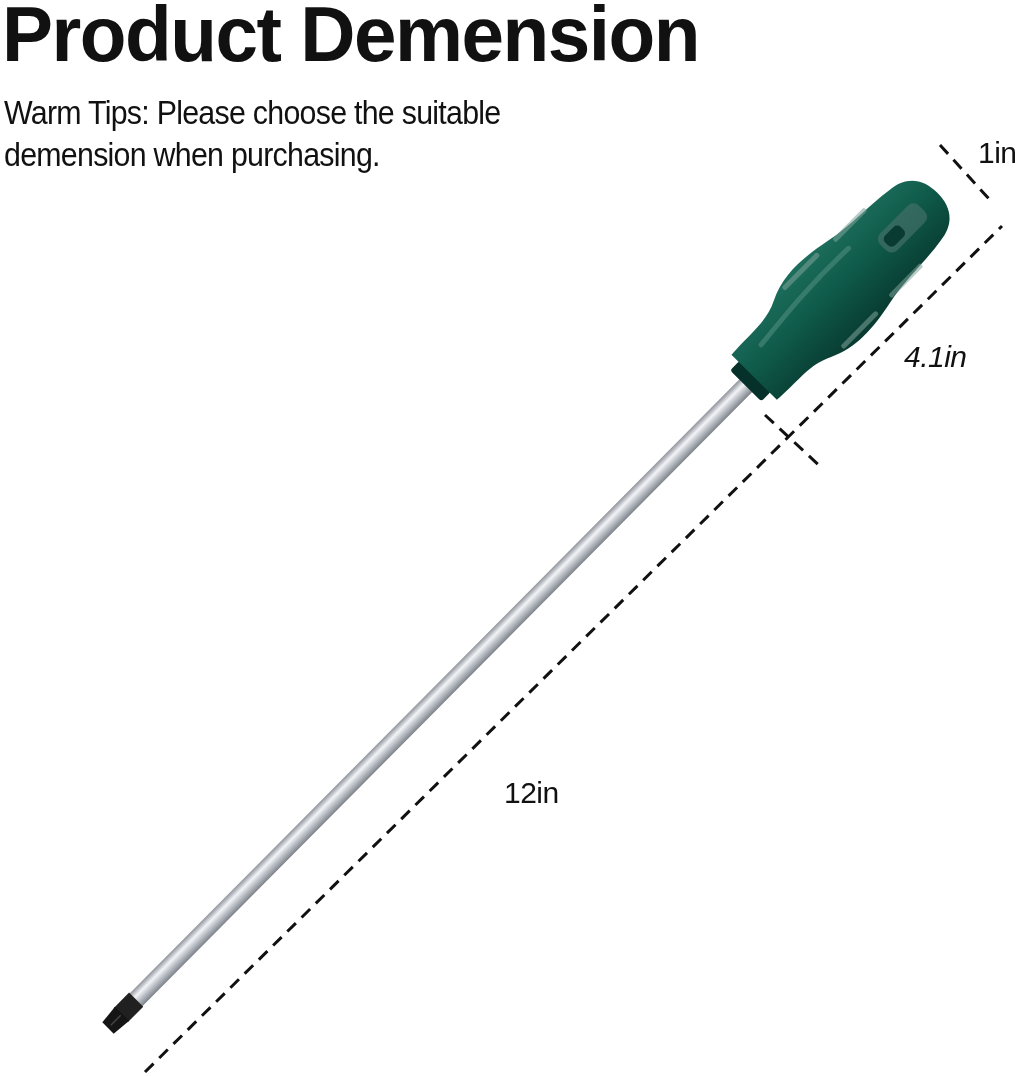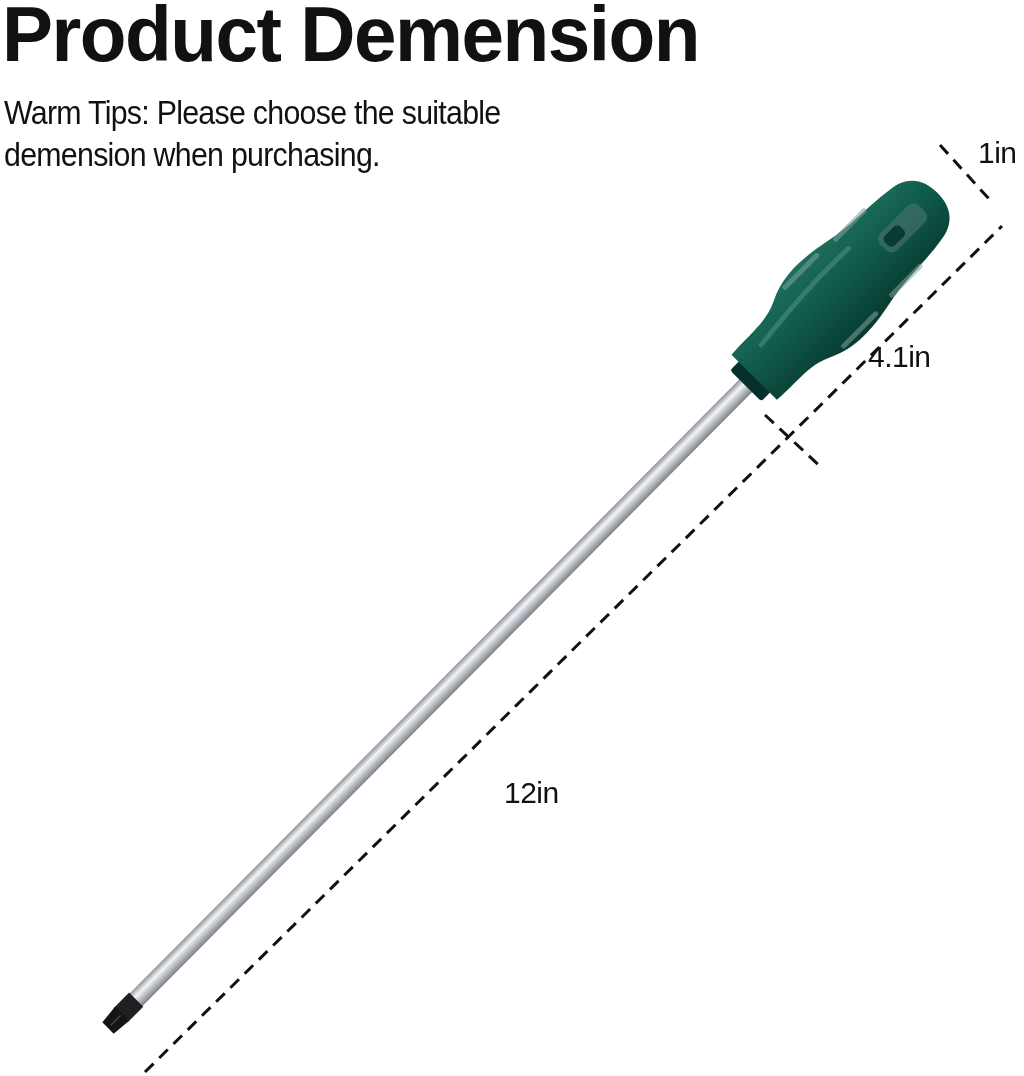--- a/index.html
+++ b/index.html
@@ -63,14 +63,14 @@
         <rect x="95" y="39" width="50" height="5" rx="2"></rect>
         <rect x="165" y="37" width="45" height="5" rx="2"></rect>
       </g>
 
       <path d="M40,-18 C80,-22 120,-26 170,-24" stroke="#4c8c7d" stroke-width="5" fill="none" opacity="0.6" stroke-linecap="round"></path>
     </g>
   </g>
 </svg>
 
 <div class="dim" style="left:978px; top:136px;">1in</div>
-<div class="dim" style="left:868px; top:340px;">4.1in</div>
+<div class="dim" style="left:904px; top:340px;font-style:italic;">4.1in</div>
 <div class="dim" style="left:504px; top:776px;">12in</div>
 
 </body></html>

